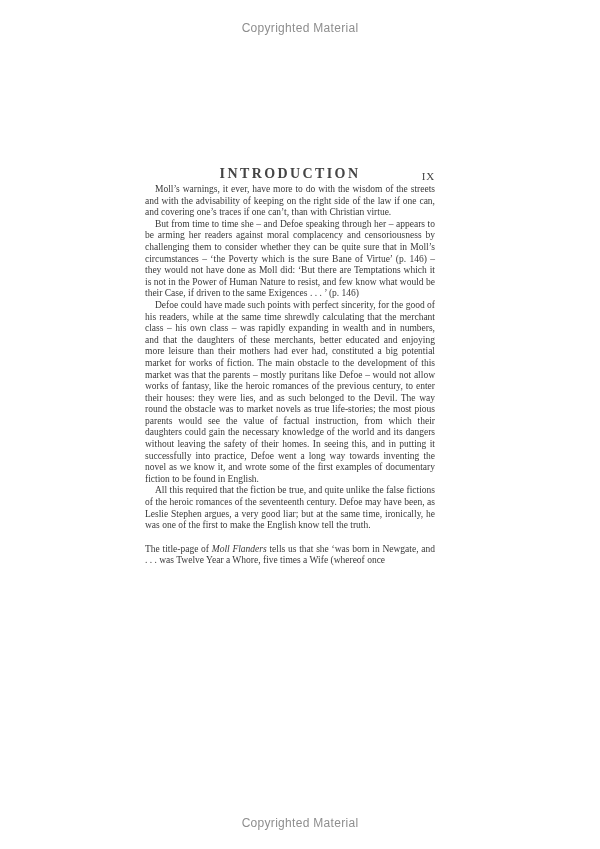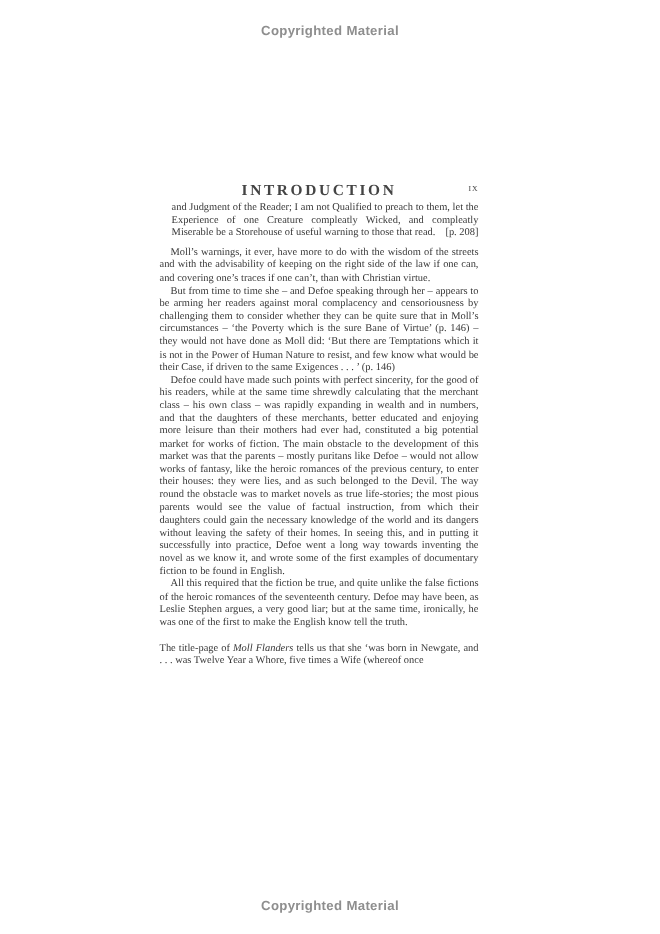--- a/index.html
+++ b/index.html
@@ -13,21 +13,21 @@
     position: relative;
     font-family: "Liberation Serif", serif;
     overflow: hidden;
   }
   .banner {
     position: absolute;
     left: 0;
     width: 600px;
     text-align: center;
     font-family: "Liberation Sans", sans-serif;
-    font-weight: bold;
+    font-weight: normal;
     font-size: 12px;
     letter-spacing: 0.3px;
     color: #8e8e8e;
   }
   .banner-top { top: 21px; }
   .banner-bottom { top: 816px; }
 
   .book-page {
     position: absolute;
     left: 145px;
@@ -46,21 +46,21 @@
     font-size: 14px;
     font-weight: bold;
     letter-spacing: 2.4px;
     color: #444444;
   }
   .page-number {
     position: absolute;
     right: 0;
     top: 0;
     font-variant: small-caps;
-    font-size: 10px;
+    font-size: 16px;
     letter-spacing: 0.8px;
     color: #444444;
   }
   .block-quote {
     margin: 0 0 6px 11px;
     text-align: justify;
     font-size: 9.5px;
     line-height: 11.6px;
   }
   .quote-citation {
@@ -84,24 +84,20 @@
 
 <div class="banner banner-top">Copyrighted Material</div>
 
 <div class="book-page">
 
   <div class="page-header">
     <span class="running-head">INTRODUCTION</span>
     <span class="page-number">ix</span>
   </div>
 
-  <div class="block-quote">
-    <span>and Judgment of the Reader; I am not Qualified to preach to them, let the Experience of one Creature compleatly Wicked, and compleatly Miserable be a Storehouse of useful warning to those that read.</span>
-    <span class="quote-citation">[p. 208]</span>
-  </div>
 
   <p class="body-para">Moll’s warnings, it ever, have more to do with the wisdom of the streets and with the advisability of keeping on the right side of the law if one can, and covering one’s traces if one can’t, than with Christian virtue.</p>
 
   <p class="body-para">But from time to time she – and Defoe speaking through her – appears to be arming her readers against moral complacency and censoriousness by challenging them to consider whether they can be quite sure that in Moll’s circumstances – ‘the Poverty which is the sure Bane of Virtue’ (p. 146) – they would not have done as Moll did: ‘But there are Temptations which it is not in the Power of Human Nature to resist, and few know what would be their Case, if driven to the same Exigences . . . ’ (p. 146)</p>
 
   <p class="body-para">Defoe could have made such points with perfect sincerity, for the good of his readers, while at the same time shrewdly calculating that the merchant class – his own class – was rapidly expanding in wealth and in numbers, and that the daughters of these merchants, better educated and enjoying more leisure than their mothers had ever had, constituted a big potential market for works of fiction. The main obstacle to the development of this market was that the parents – mostly puritans like Defoe – would not allow works of fantasy, like the heroic romances of the previous century, to enter their houses: they were lies, and as such belonged to the Devil. The way round the obstacle was to market novels as true life-stories; the most pious parents would see the value of factual instruction, from which their daughters could gain the necessary knowledge of the world and its dangers without leaving the safety of their homes. In seeing this, and in putting it successfully into practice, Defoe went a long way towards inventing the novel as we know it, and wrote some of the first examples of documentary fiction to be found in English.</p>
 
   <p class="body-para">All this required that the fiction be true, and quite unlike the false fictions of the heroic romances of the seventeenth century. Defoe may have been, as Leslie Stephen argues, a very good liar; but at the same time, ironically, he was one of the first to make the English know tell the truth.</p>
 
   <p class="body-para final-para"><span>The title-page of </span><span class="italic">Moll Flanders</span><span> tells us that she ‘was born in Newgate, and . . . was Twelve Year a Whore, five times a Wife (whereof once</span></p>

